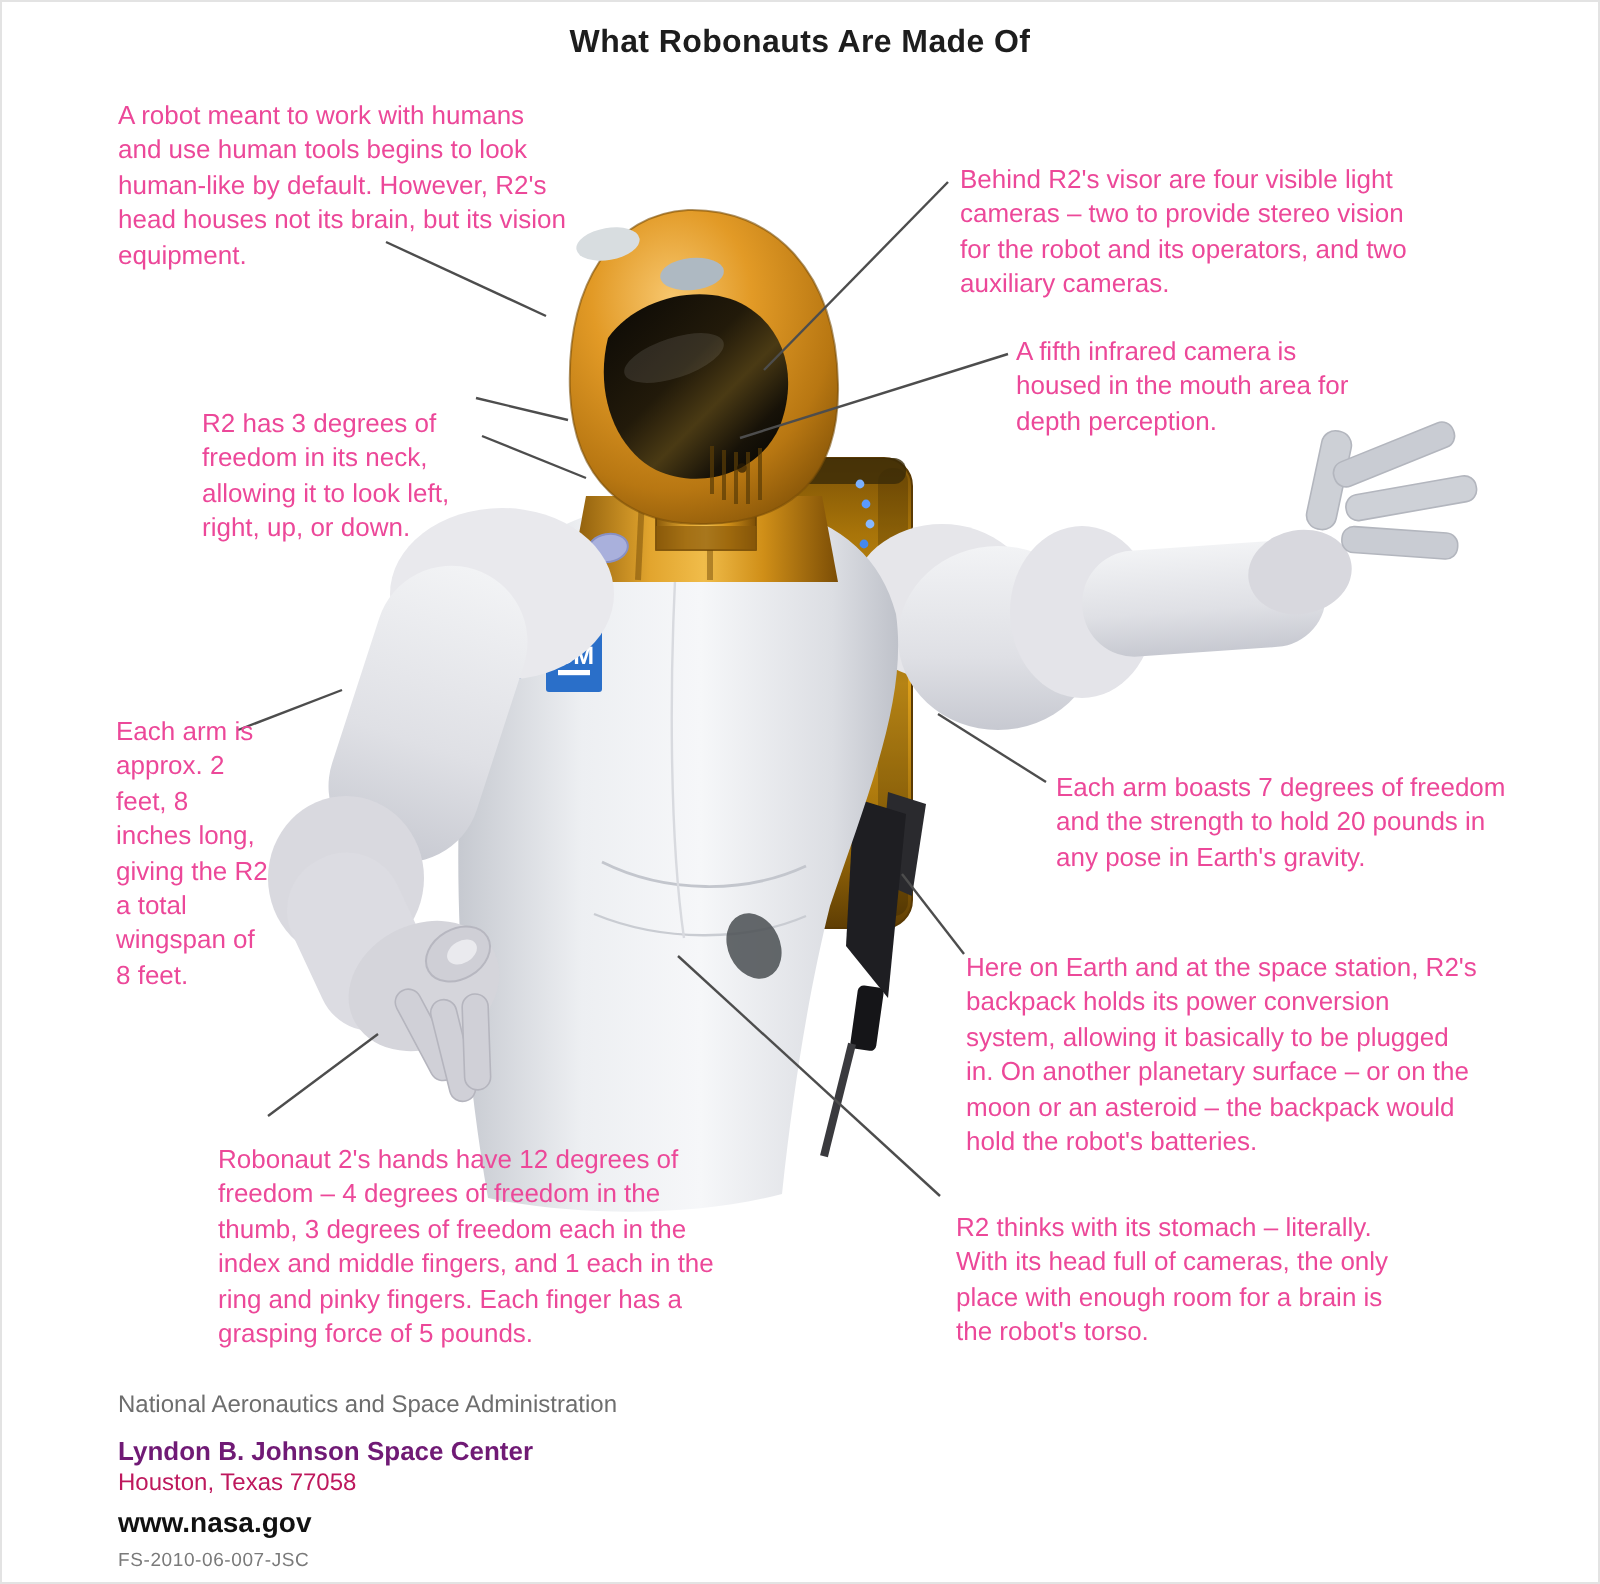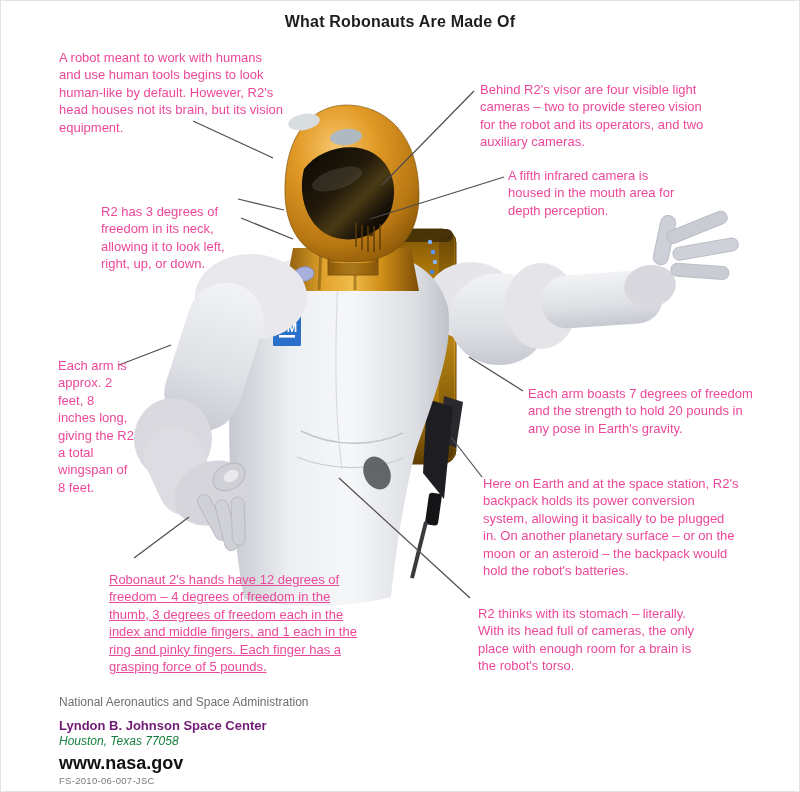--- a/index.html
+++ b/index.html
@@ -11,22 +11,22 @@
   .title {
     position:absolute; top:12px; left:0; width:100%; text-align:center;
     font-size:16px; font-weight:bold; color:#1d1d1d; letter-spacing:.2px;
   }
   .ann {
     position:absolute; font-size:13px; line-height:1.34; color:#ec4899;
   }
   #robot-layer { position:absolute; top:0; left:0; }
   .footer-agency   { position:absolute; left:58px; top:694px; font-size:12px; color:#6e6e6e; }
   .footer-center   { position:absolute; left:58px; top:717px; font-size:13px; font-weight:bold; color:#701a75; }
-  .footer-location { position:absolute; left:58px; top:733px; font-size:12px; color:#15803d;font-style:italic; }
-  .footer-website  { position:absolute; left:58px; top:752px; font-size:18px; font-weight:bold; color:#111; }
+  .footer-location { position:absolute; left:58px; top:733px; font-size:12px; color:#be185d; }
+  .footer-website  { position:absolute; left:58px; top:752px; font-size:14px; font-weight:bold; color:#111; }
   .footer-docid    { position:absolute; left:58px; top:774px; font-size:9.5px; color:#7a7a7a; letter-spacing:.3px; }
 </style>
 </head>
 <body>
 
 <div class="page">
 
   <svg id="robot-layer" width="800" height="792" viewBox="0 0 800 792">
     <defs>
       <radialGradient id="gHelmet" cx="38%" cy="28%" r="85%">
@@ -198,21 +198,21 @@
 
   <div class="title">What Robonauts Are Made Of</div>
 
   <div class="ann" style="left:58px;  top:48px;  width:228px;">A robot meant to work with humans and use human tools begins to look human-like by default. However, R2's head houses not its brain, but its vision equipment.</div>
   <div class="ann" style="left:100px; top:158px; width:148px;margin-top:44px;">R2 has 3 degrees of freedom in its neck, allowing it to look left, right, up, or down.</div>
   <div class="ann" style="left:479px; top:80px;  width:238px;">Behind R2's visor are four visible light cameras – two to provide stereo vision for the robot and its operators, and two auxiliary cameras.</div>
   <div class="ann" style="left:507px; top:166px; width:168px;">A fifth infrared camera is housed in the mouth area for depth perception.</div>
   <div class="ann" style="left:57px;  top:356px; width:76px;">Each arm is approx. 2 feet, 8 inches long, giving the R2 a total wingspan of 8 feet.</div>
   <div class="ann" style="left:527px; top:384px; width:232px;">Each arm boasts 7 degrees of freedom and the strength to hold 20 pounds in any pose in Earth's gravity.</div>
   <div class="ann" style="left:482px; top:474px; width:258px;">Here on Earth and at the space station, R2's backpack holds its power conversion system, allowing it basically to be plugged in. On another planetary surface – or on the moon or an asteroid – the backpack would hold the robot's batteries.</div>
-  <div class="ann" style="left:108px; top:570px; width:252px;text-decoration:underline;">Robonaut 2's hands have 12 degrees of freedom – 4 degrees of freedom in the thumb, 3 degrees of freedom each in the index and middle fingers, and 1 each in the ring and pinky fingers. Each finger has a grasping force of 5 pounds.</div>
+  <div class="ann" style="left:108px; top:570px; width:252px;">Robonaut 2's hands have 12 degrees of freedom – 4 degrees of freedom in the thumb, 3 degrees of freedom each in the index and middle fingers, and 1 each in the ring and pinky fingers. Each finger has a grasping force of 5 pounds.</div>
   <div class="ann" style="left:477px; top:604px; width:234px;">R2 thinks with its stomach – literally. With its head full of cameras, the only place with enough room for a brain is the robot's torso.</div>
 
   <div class="footer-agency">National Aeronautics and Space Administration</div>
   <div class="footer-center">Lyndon B. Johnson Space Center</div>
   <div class="footer-location">Houston, Texas 77058</div>
   <div class="footer-website">www.nasa.gov</div>
   <div class="footer-docid">FS-2010-06-007-JSC</div>
 
 </div>
 

